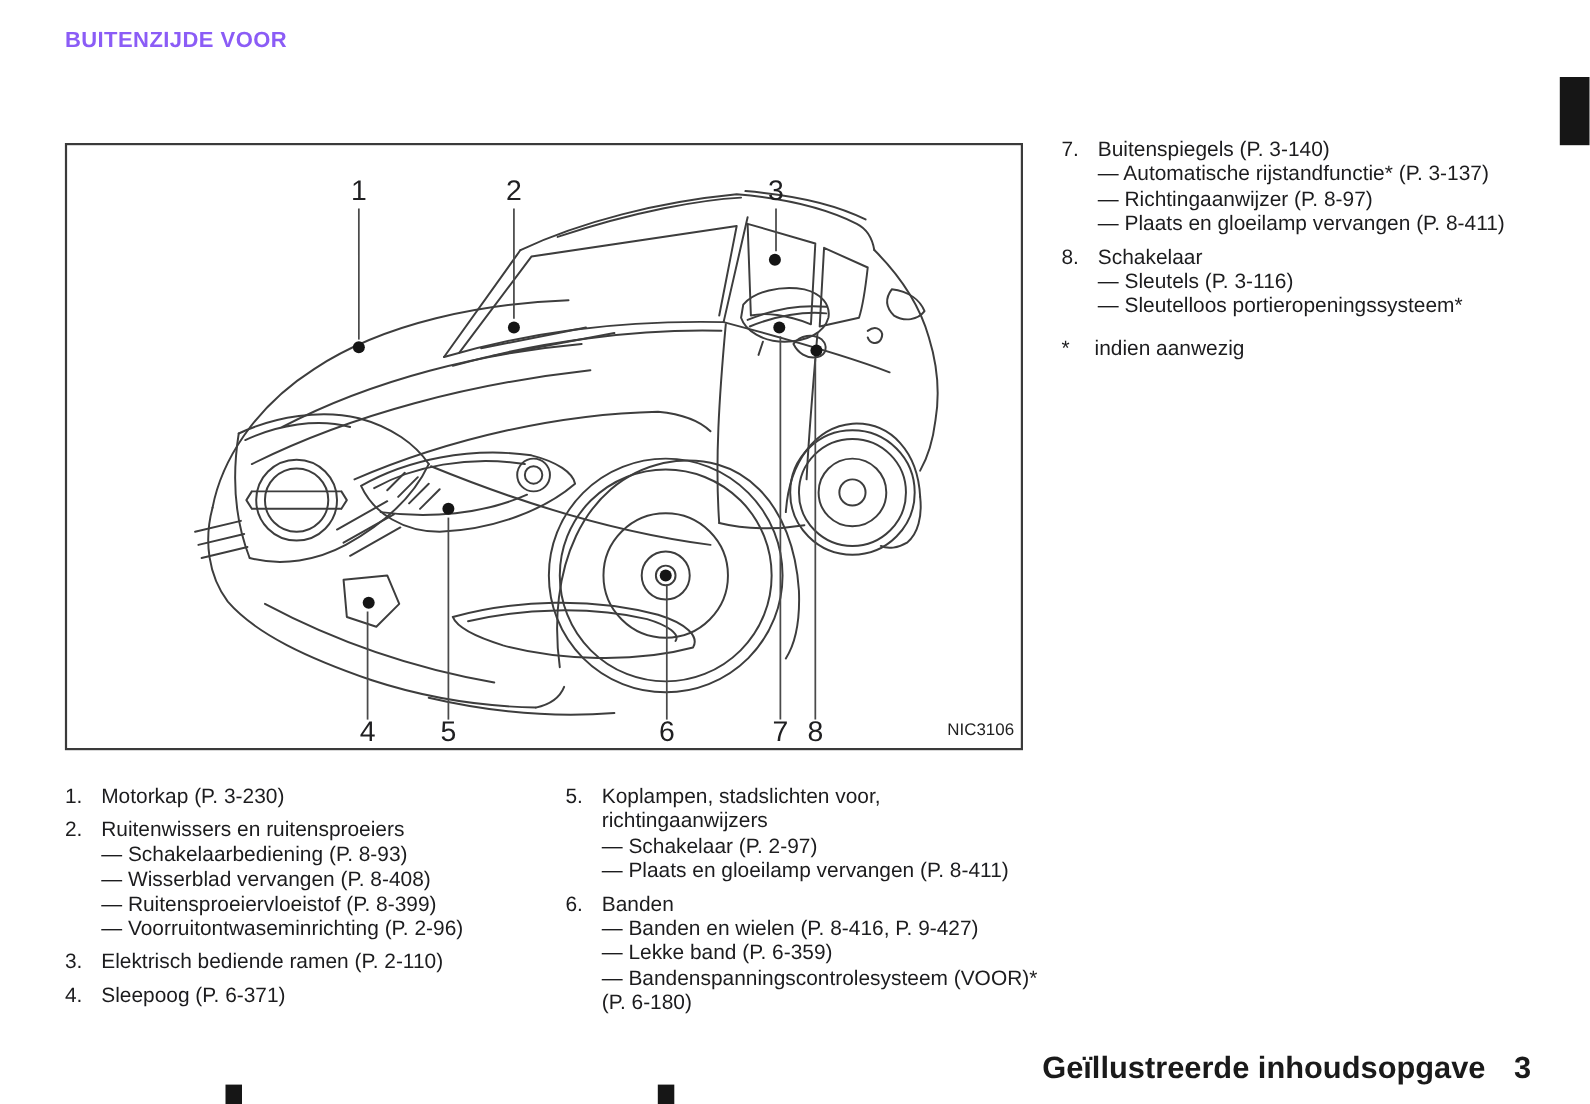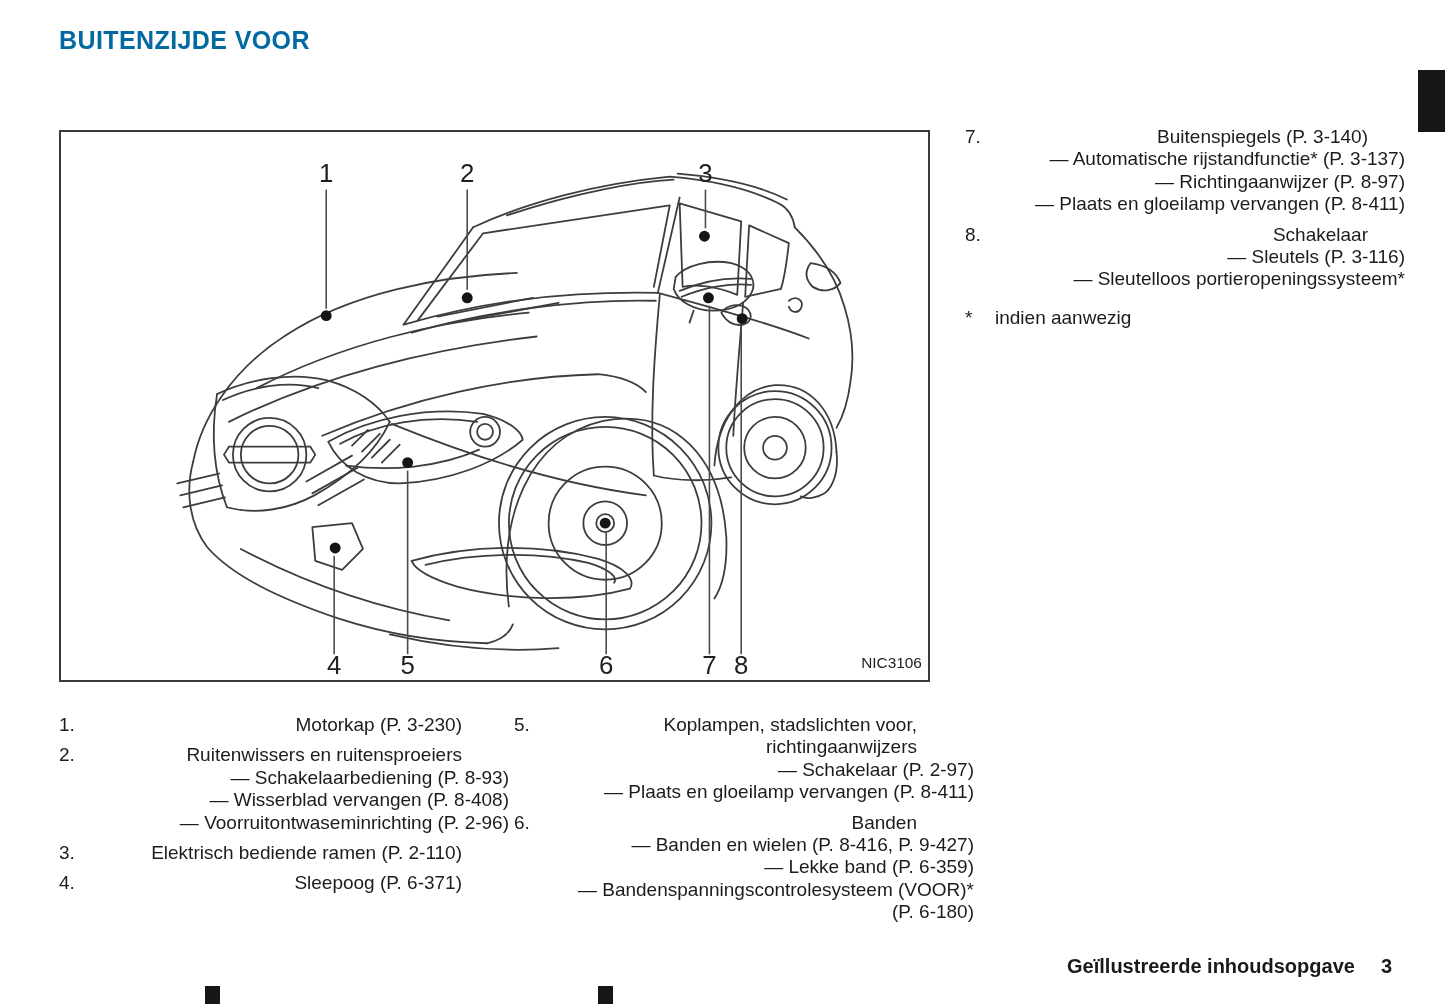--- a/index.html
+++ b/index.html
@@ -6,48 +6,48 @@
   body{
     position:relative;
     width:1445px;height:1004px;
     background:#ffffff;
     font-family:"Liberation Sans", sans-serif;
     color:#1c1c1e;
     overflow:hidden;
   }
   .page-title{
     position:absolute;left:59px;top:26px;
-    font-size:25px;font-weight:600;letter-spacing:.4px;color:#0369a1;
+    font-size:20px;font-weight:600;letter-spacing:.4px;color:#8b5cf6;
   }
   .diagram-box{
     position:absolute;left:59px;top:130px;
     width:871px;height:552px;
     border:2px solid #3a3a3a;box-sizing:border-box;
     background:#fff;
   }
   .diagram-box svg{display:block;width:100%;height:100%;}
   svg text{font-family:"Liberation Sans", sans-serif;}
   .callout-num{font-size:26px;fill:#202022;}
   .figure-code{font-size:15.5px;fill:#222;}
 
   .legend-col{position:absolute;font-size:19px;line-height:22.4px;}
   .col-left{left:59px;top:714px;width:450px;}
   .col-mid{left:514px;top:714px;width:460px;}
   .col-right{left:965px;top:126px;width:440px;}
   .item{display:flex;margin-bottom:8px;}
   .item-num{flex:0 0 33px;width:33px;}
   .item-body{flex:1 1 auto;}
-  .item-title{display:block;max-width:370px;text-align:right;}
-  .sub{display:block;text-align:right;}
+  .item-title{display:block;max-width:370px;}
+  .sub{display:block;}
   .footnote{display:flex;margin-top:16px;}
   .footnote .item-num{flex:0 0 30px;width:30px;}
 
   .page-footer{
     position:absolute;right:53px;top:955px;
-    font-size:20px;font-weight:700;color:#1a1a1a;
+    font-size:28px;font-weight:700;color:#1a1a1a;
     white-space:nowrap;
   }
   .page-footer .footer-page{margin-left:26px;}
 
   .tab{position:absolute;background:#161616;}
   .tab-right{left:1418px;top:70px;width:27px;height:62px;}
   .tab-bottom-1{left:205px;top:986px;width:15px;height:18px;}
   .tab-bottom-2{left:598px;top:986px;width:15px;height:18px;}
 </style>
 </head>
@@ -195,20 +195,21 @@
       <span class="item-num">2.</span>
       <span class="item-body">
         <span class="item-title">Ruitenwissers en ruitensproeiers</span>
         <span class="subs">
           
         
             <span class="sub">— Schakelaarbediening (P. 8-93)</span>
           
             <span class="sub">— Wisserblad vervangen (P. 8-408)</span>
           
+            <span class="sub">— Ruitensproeiervloeistof (P. 8-399)</span>
           
             <span class="sub">— Voorruitontwaseminrichting (P. 2-96)</span>
           </span>
       </span>
     </div>
 
     <div class="item">
       <span class="item-num">3.</span>
       <span class="item-body">
         <span class="item-title">Elektrisch bediende ramen (P. 2-110)</span>

